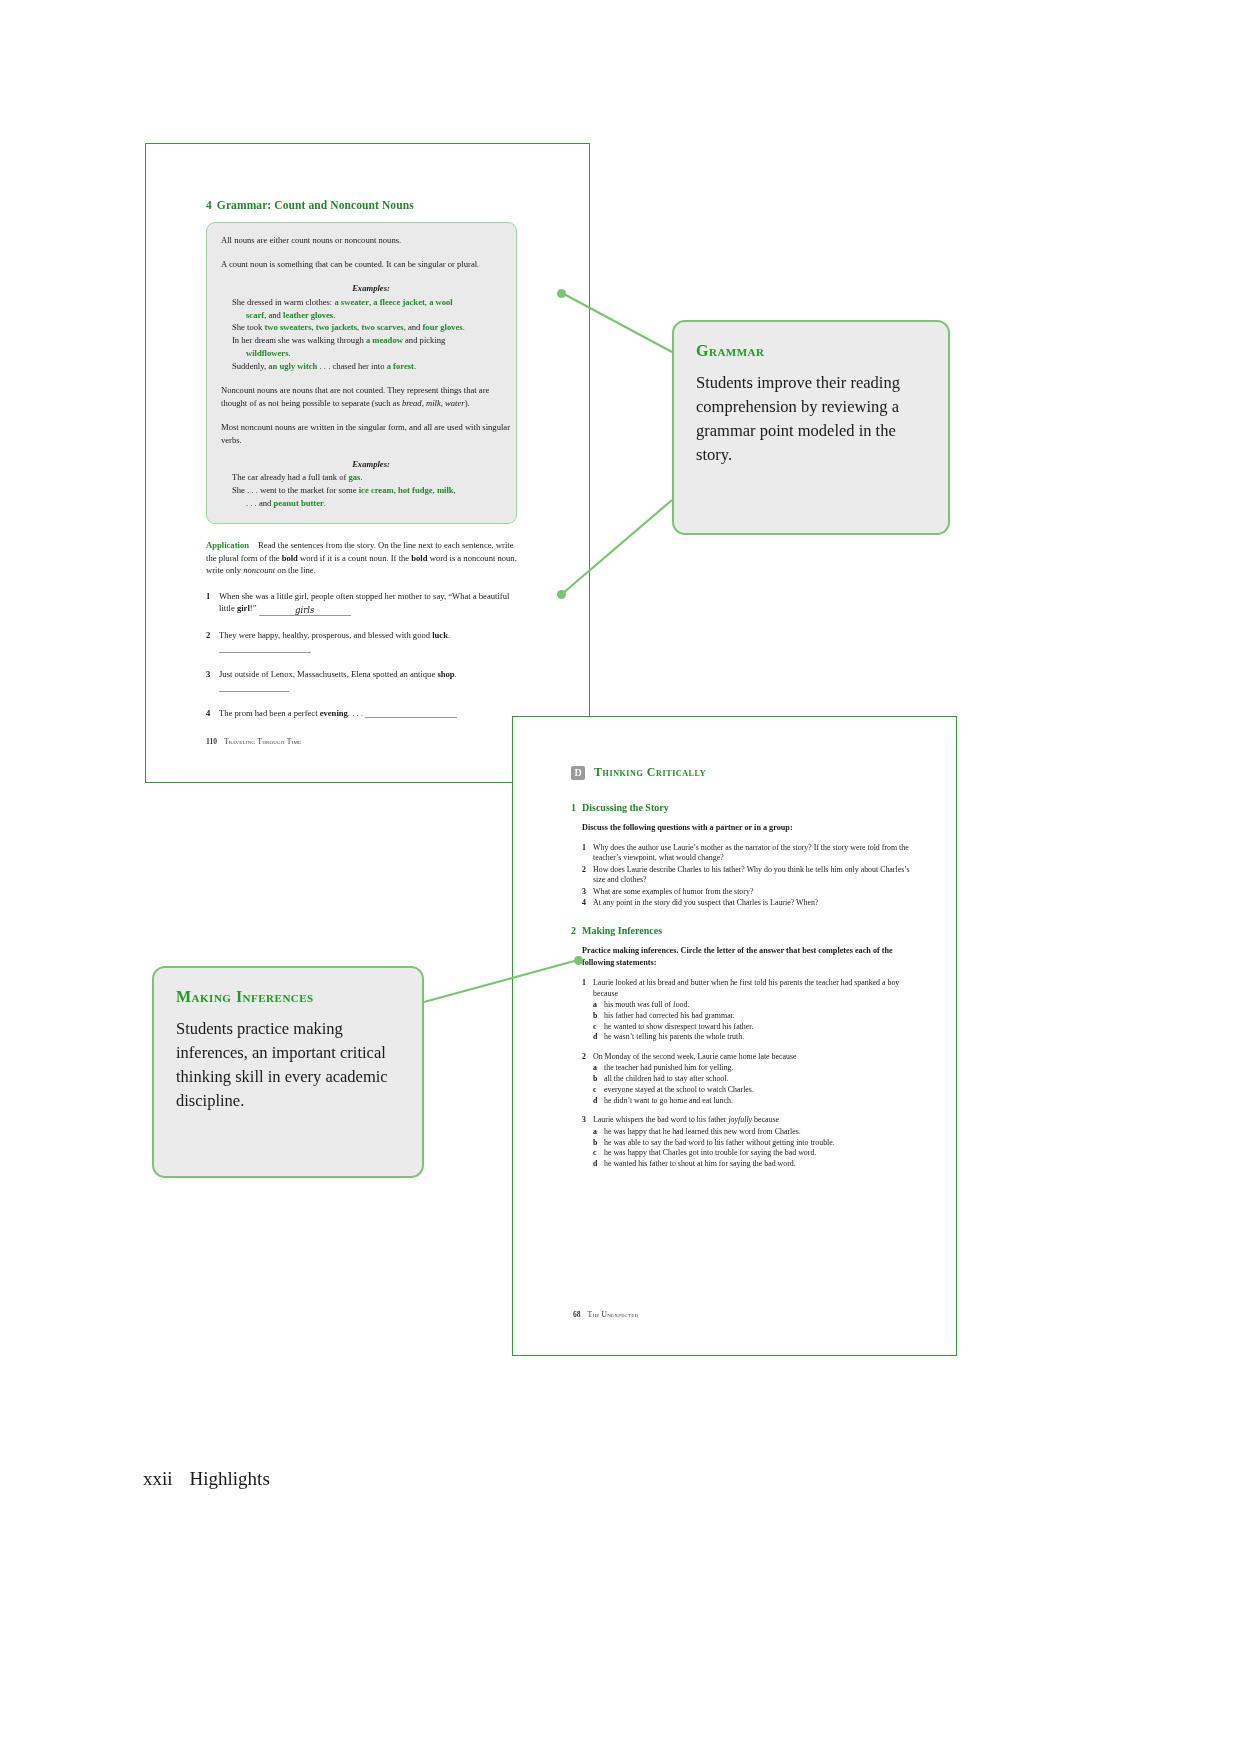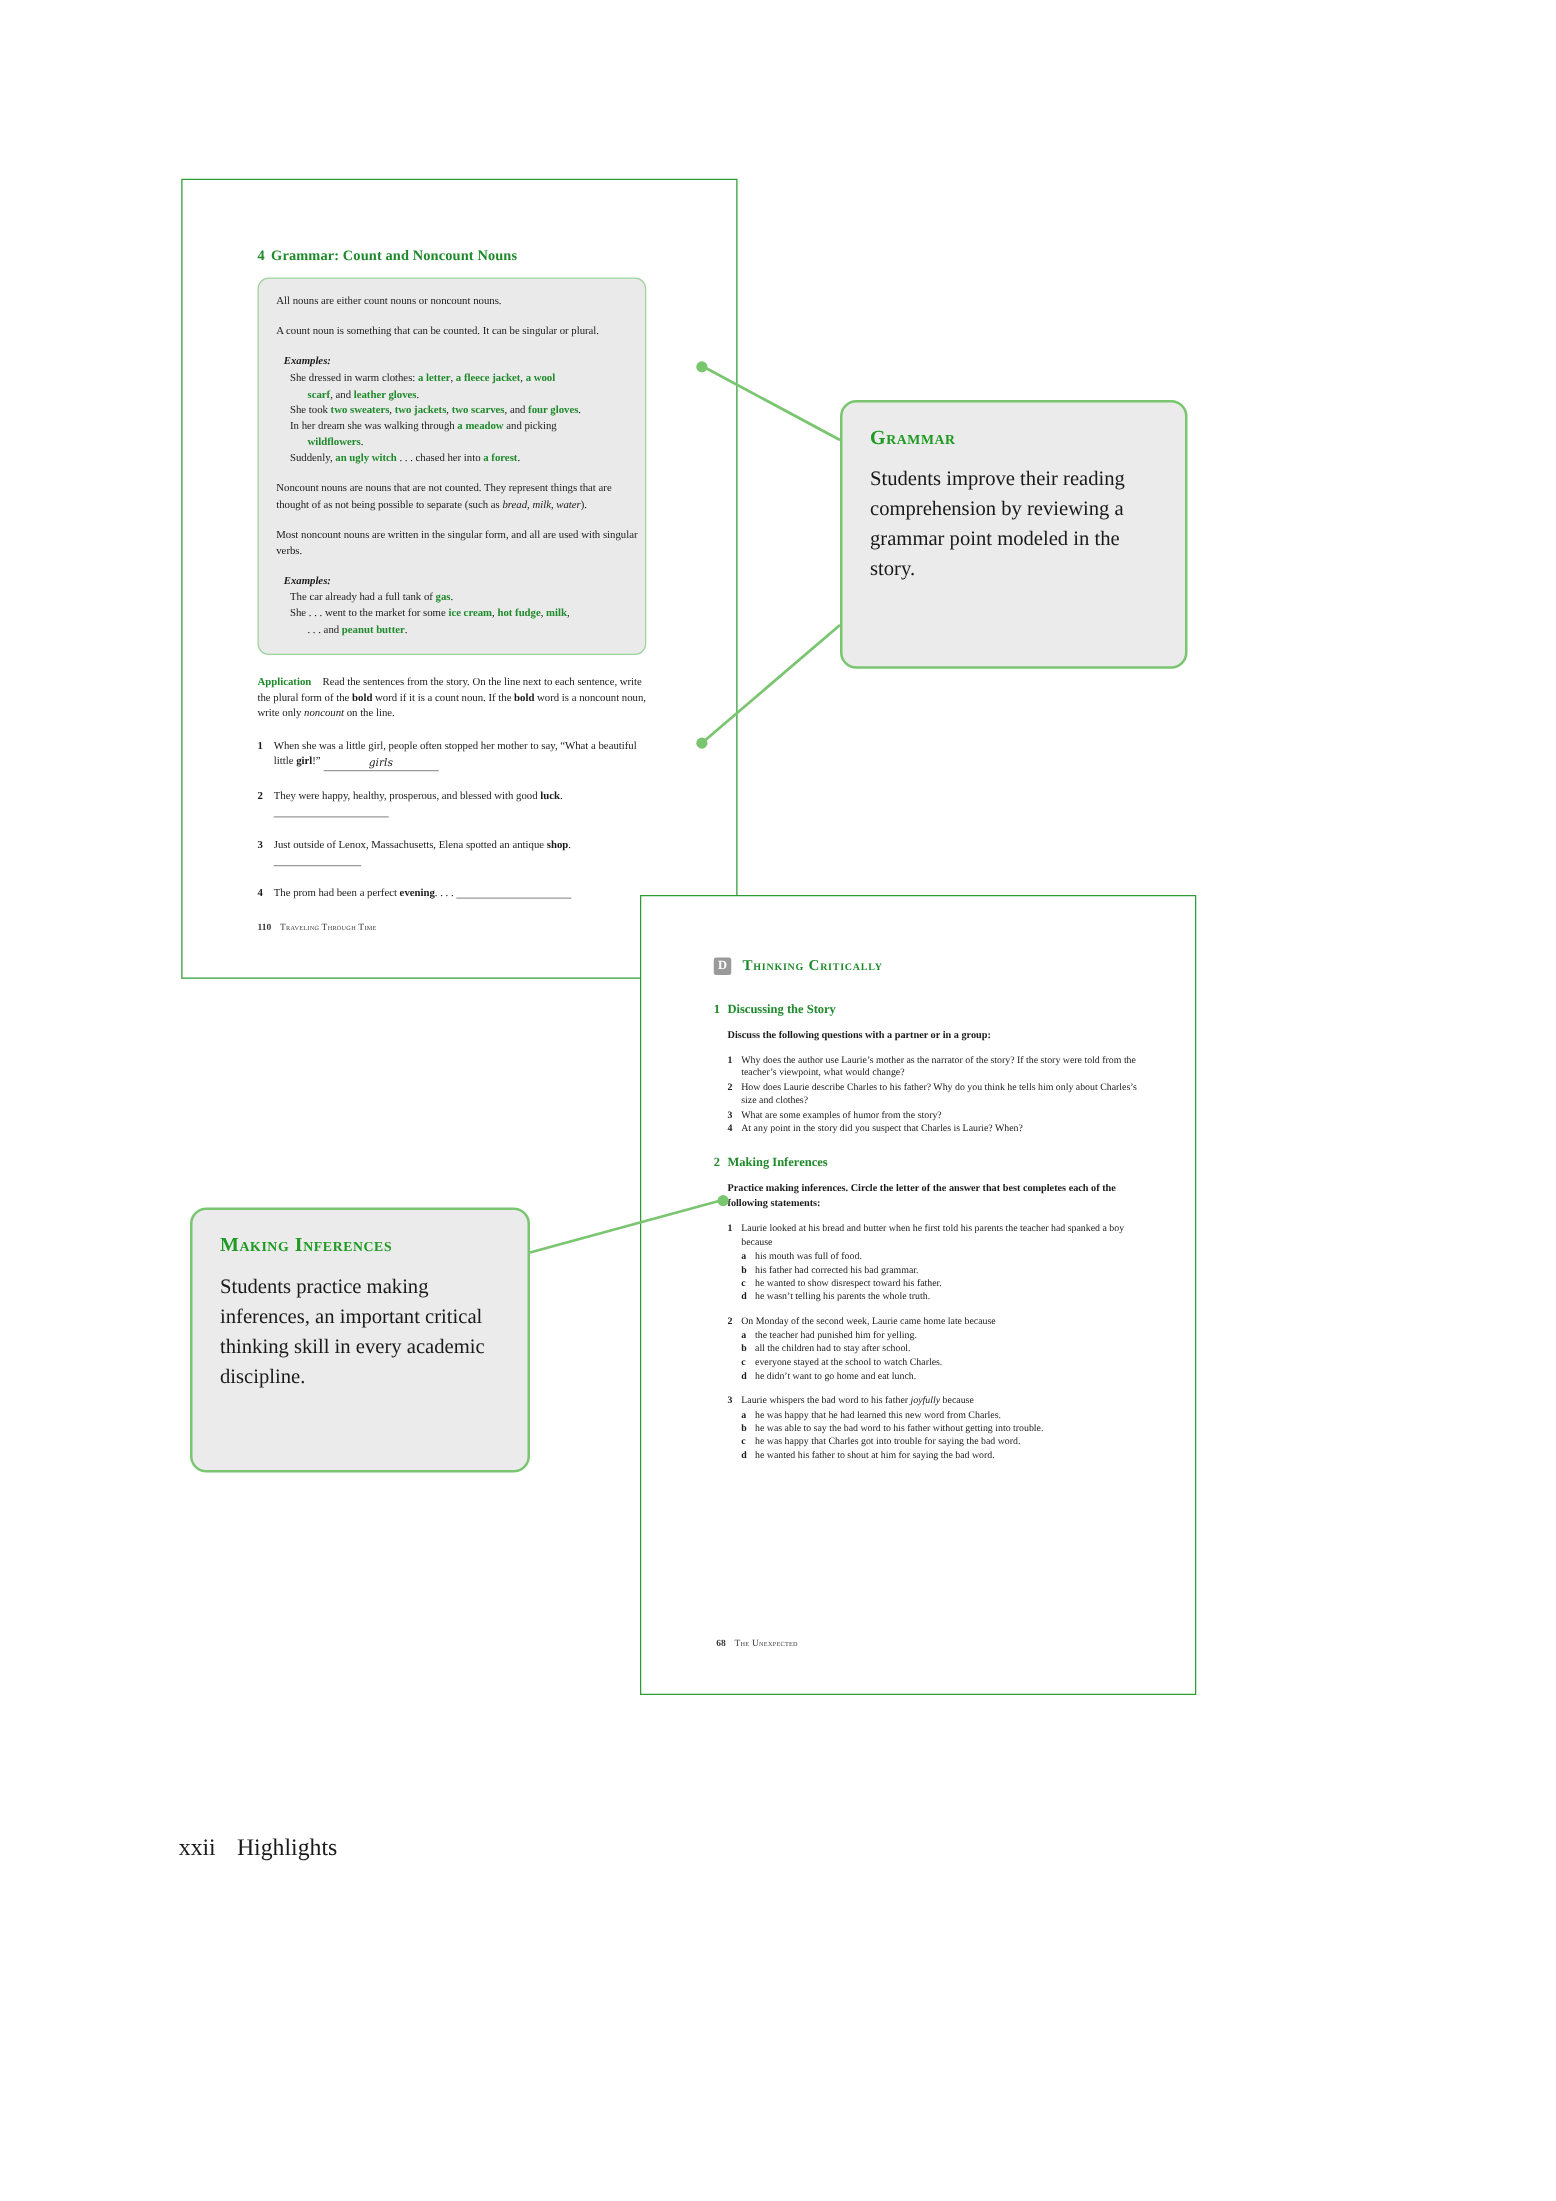--- a/index.html
+++ b/index.html
@@ -54,21 +54,21 @@
     border-radius: 9px;
     padding: 11px 1px 13px 14px;
     box-sizing: border-box;
     width: 311px;
     font-size: 8.6px;
     line-height: 1.5;
   }
   .grammar-box p { margin: 0 0 11px 0; }
   .grammar-box p:last-child { margin-bottom: 0; }
   .ex-block { margin: 0 0 11px 6px; }
-  .ex-title { font-style: italic; font-weight: bold; margin-bottom: 1px; }
+  .ex-title { font-style: italic; font-weight: bold; margin-bottom: 1px; text-align: center; }
   .ex-line { margin-left: 5px; text-indent: 0; }
   .ex-line .cont { display:block; margin-left: 14px; }
   .g { color: #1f8a2b; font-weight: bold; }
   .it { font-style: italic; }
   .bd { font-weight: bold; }
 
   .application {
     margin-top: 15px;
     font-size: 8.6px;
     line-height: 1.45;
@@ -243,21 +243,21 @@
     <div class="sec-head">
       <span class="num">4</span><span>Grammar: Count and Noncount Nouns</span>
     </div>
 
     <div class="grammar-box">
       <p>All nouns are either count nouns or noncount nouns.</p>
       <p>A count noun is something that can be counted. It can be singular or plural.</p>
 
       <div class="ex-block">
         <div class="ex-title">Examples:</div>
-        <div class="ex-line">She dressed in warm clothes: <span class="g">a letter</span>, <span class="g">a fleece jacket</span>, <span class="g">a wool</span><span class="cont"><span class="g">scarf</span>, and <span class="g">leather gloves</span>.</span></div>
+        <div class="ex-line">She dressed in warm clothes: <span class="g">a sweater</span>, <span class="g">a fleece jacket</span>, <span class="g">a wool</span><span class="cont"><span class="g">scarf</span>, and <span class="g">leather gloves</span>.</span></div>
         <div class="ex-line">She took <span class="g">two sweaters</span>, <span class="g">two jackets</span>, <span class="g">two scarves</span>, and <span class="g">four gloves</span>.</div>
         <div class="ex-line">In her dream she was walking through <span class="g">a meadow</span> and picking<span class="cont"><span class="g">wildflowers</span>.</span></div>
         <div class="ex-line">Suddenly, <span class="g">an ugly witch</span> . . . chased her into <span class="g">a forest</span>.</div>
       </div>
 
       <p>Noncount nouns are nouns that are not counted. They represent things that are thought of as not being possible to separate (such as <span class="it">bread</span>, <span class="it">milk</span>, <span class="it">water</span>).</p>
       <p>Most noncount nouns are written in the singular form, and all are used with singular verbs.</p>
 
       <div class="ex-block" style="margin-bottom:0;">
         <div class="ex-title">Examples:</div>

